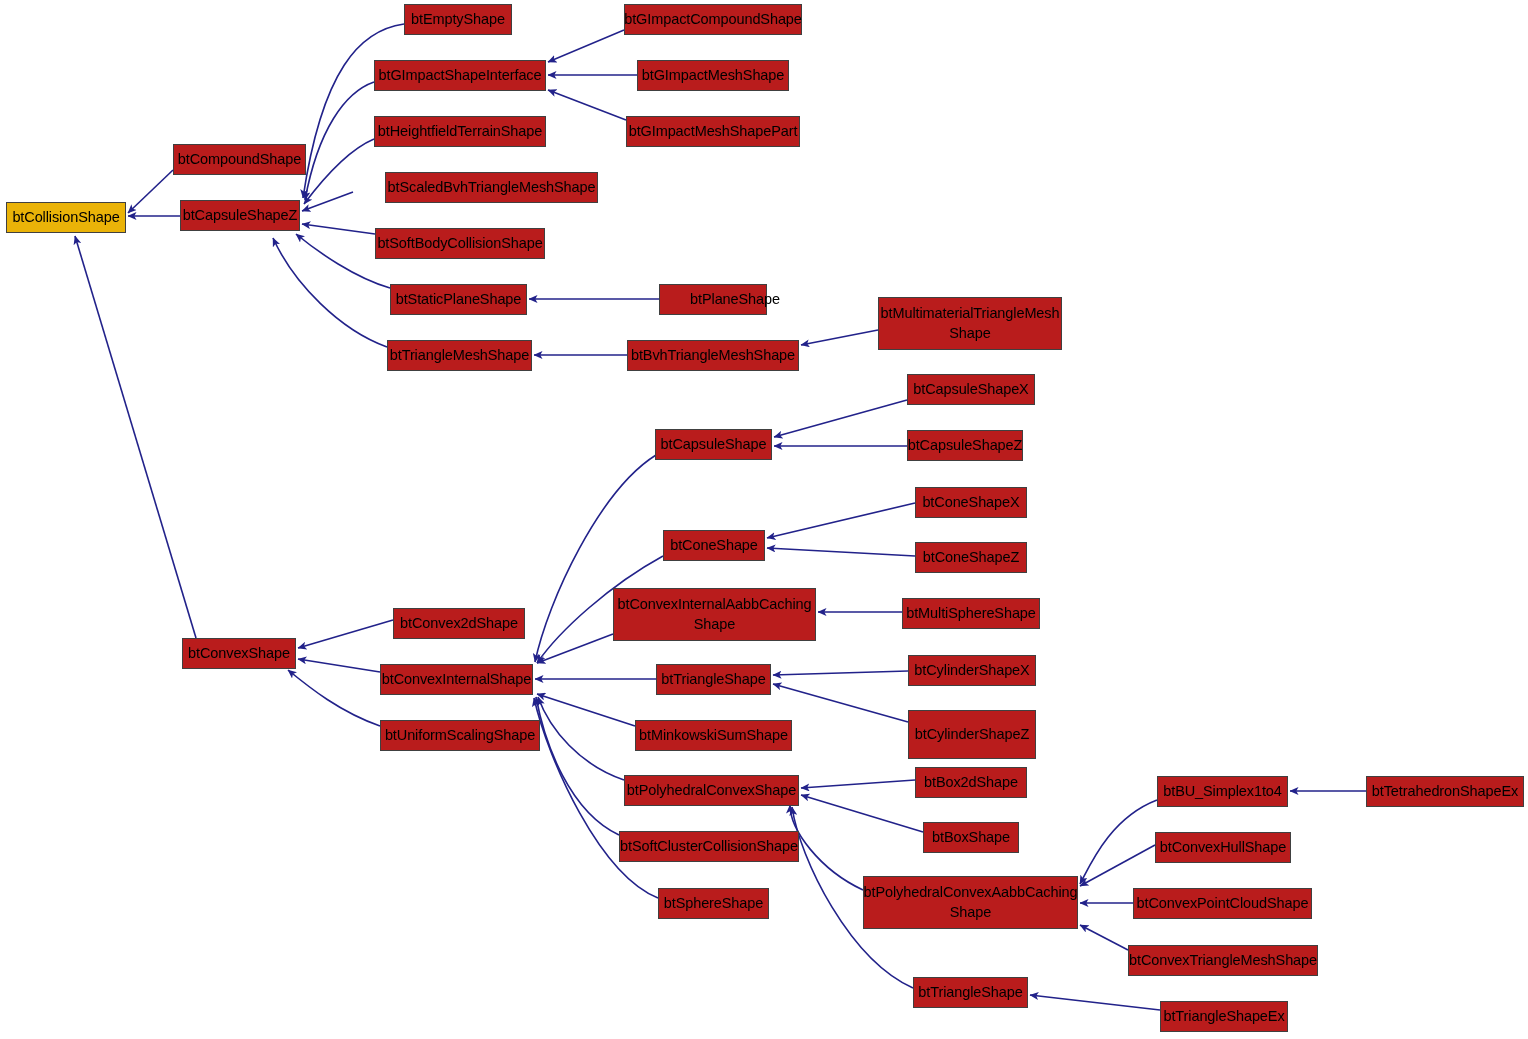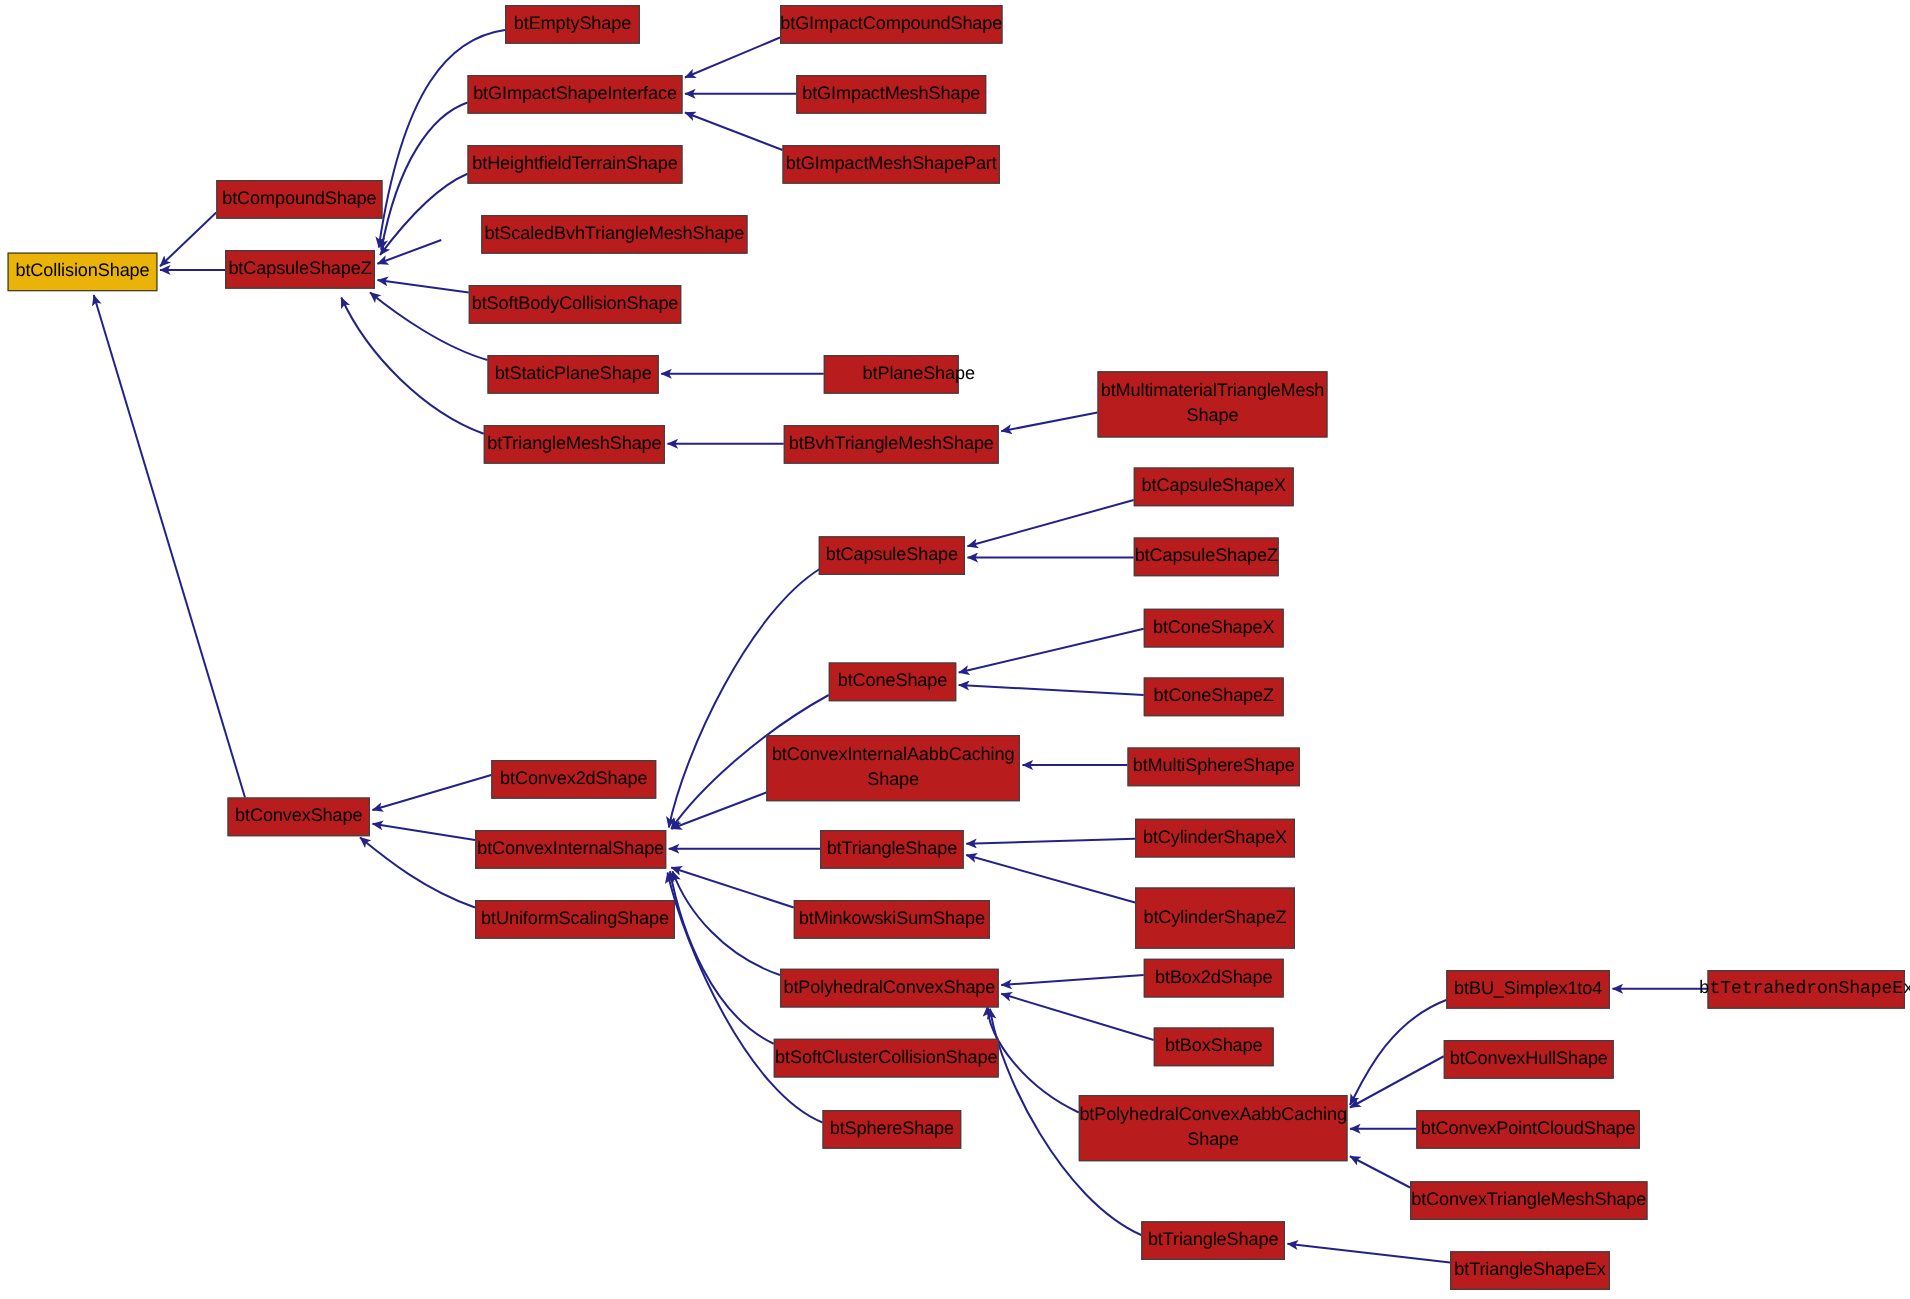--- a/index.html
+++ b/index.html
@@ -141,17 +141,17 @@
       <div class="node" style="left: 915px; top: 767px; width: 112px; height: 31px;"><span class="label">btBox2dShape</span></div>
       <div class="node" style="left: 923px; top: 822px; width: 96px; height: 31px;"><span class="label">btBoxShape</span></div>
       <div class="node" style="left: 619px; top: 831px; width: 180px; height: 31px;"><span class="label">btSoftClusterCollisionShape</span></div>
       <div class="node" style="left: 658px; top: 888px; width: 111px; height: 31px;"><span class="label">btSphereShape</span></div>
       <div class="node" style="left: 863px; top: 876px; width: 215px; height: 53px;"><span class="label">btPolyhedralConvexAabbCaching
 Shape</span></div>
       <div class="node" style="left: 1157px; top: 776px; width: 131px; height: 31px;"><span class="label">btBU_Simplex1to4</span></div>
       <div class="node" style="left: 1155px; top: 832px; width: 136px; height: 31px;"><span class="label">btConvexHullShape</span></div>
       <div class="node" style="left: 1133px; top: 888px; width: 179px; height: 31px;"><span class="label">btConvexPointCloudShape</span></div>
       <div class="node" style="left: 1128px; top: 945px; width: 190px; height: 31px;"><span class="label">btConvexTriangleMeshShape</span></div>
-      <div class="node" style="left: 1366px; top: 776px; width: 158px; height: 31px; font-family: Liberation Mono, monospace;"><span class="label">btTetrahedronShapeEx</span></div>
+      <div class="node" style="left: 1366px; top: 776px; width: 158px; height: 31px;"><span class="label">btTetrahedronShapeEx</span></div>
       <div class="node" style="left: 913px; top: 977px; width: 115px; height: 31px;"><span class="label">btTriangleShape</span></div>
       <div class="node" style="left: 1160px; top: 1001px; width: 128px; height: 31px; text-align: right;"><span class="label">btTriangleShapeEx</span></div>
     </div>
 </div>
 
 </body></html>

